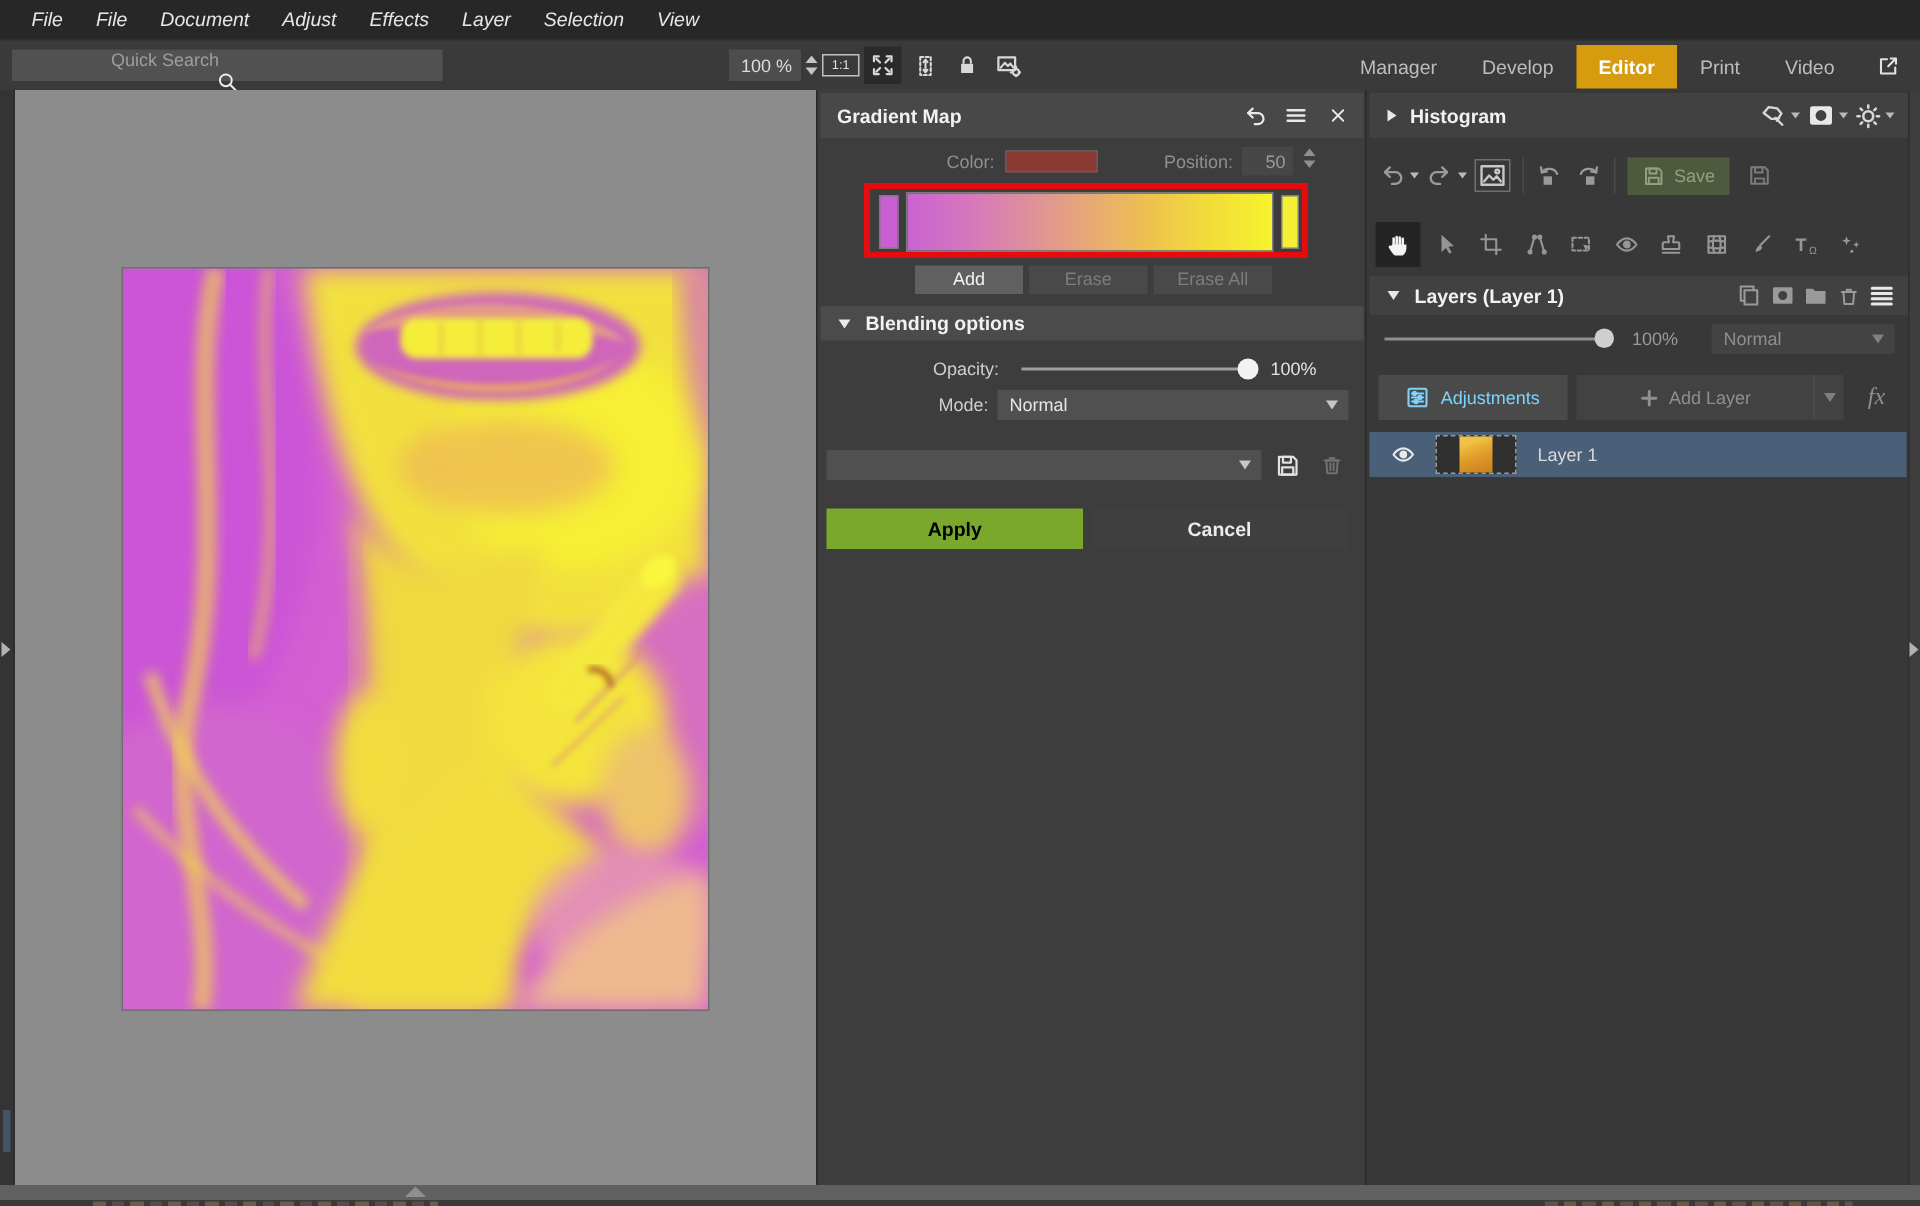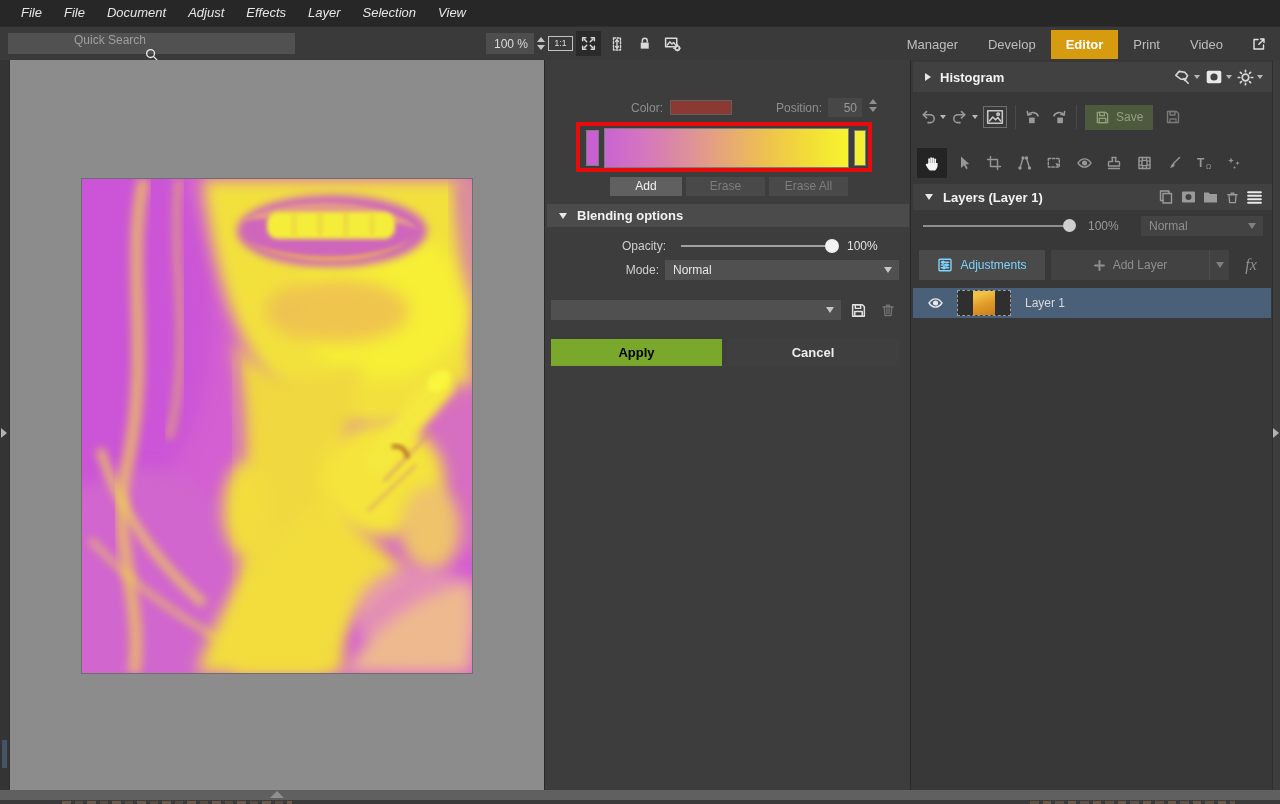--- a/index.html
+++ b/index.html
@@ -237,20 +237,39 @@
           <path d="M286 332 L334 286" stroke="#d98f7e" stroke-width="3" filter="url(#b2)" opacity="0.6"></path>
           <path d="M310 268 a11 11 0 0 1 15 11" stroke="#a85a20" stroke-width="3.5" fill="none" filter="url(#b2)"></path>
           <ellipse cx="348" cy="350" rx="30" ry="44" fill="#eec36a" filter="url(#b8)"></ellipse>
           <ellipse cx="335" cy="435" rx="62" ry="48" fill="#e79ab0" filter="url(#b8)" opacity="0.8"></ellipse>
           <path d="M262 494 C302 432 352 412 390 402 L390 494 Z" fill="#eeb98f" filter="url(#b8)"></path>
         </svg>
       </div>
     </div>
 
     <div class="gm-panel">
+      <div class="gm-header">
+        <span class="gm-title">Gradient Map</span>
+        <span class="hdr-ico">
+          <svg class="ln" width="17" height="17" viewBox="0 0 16 16">
+              <path d="M4 6h6a3.5 3.5 0 0 1 0 7H8"></path>
+              <path d="M6.7 3.2L3.8 6l2.9 2.8"></path>
+            </svg>
+        </span>
+        <span class="hdr-ico">
+          <svg class="ln" width="16" height="16" viewBox="0 0 16 16" style="stroke-width:1.8">
+              <path d="M2.5 4.5h11M2.5 8h11M2.5 11.5h11"></path>
+            </svg>
+        </span>
+        <span class="hdr-ico">
+          <svg class="ln" width="14" height="14" viewBox="0 0 16 16">
+              <path d="M4 4l8 8M12 4l-8 8"></path>
+            </svg>
+        </span>
+      </div>
 
       <span class="gm-lbl-dis" style="left:40px;top:41px;width:78px;text-align:right">Color:</span>
       <span class="gm-swatch" style="background: rgb(138, 58, 51);"></span>
       <span class="gm-lbl-dis" style="left:205px;top:41px;width:72px;text-align:right">Position:</span>
       <input class="gm-pos-input" value="50" style="">
       <span class="stepper gm-pos-stepper">
           <span class="arr-up" style="border-bottom-color:#8f8f8f"></span>
           <span class="arr-dn" style="border-top-color:#8f8f8f"></span>
         </span>
 

